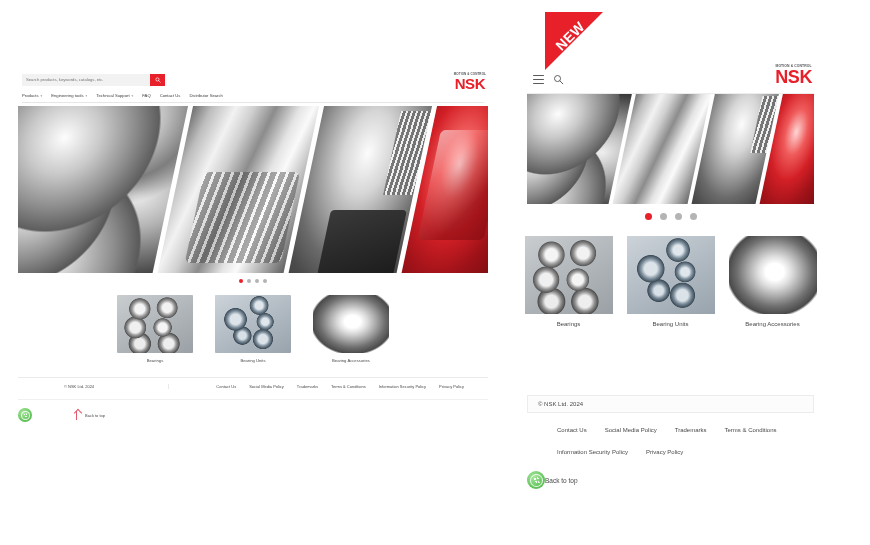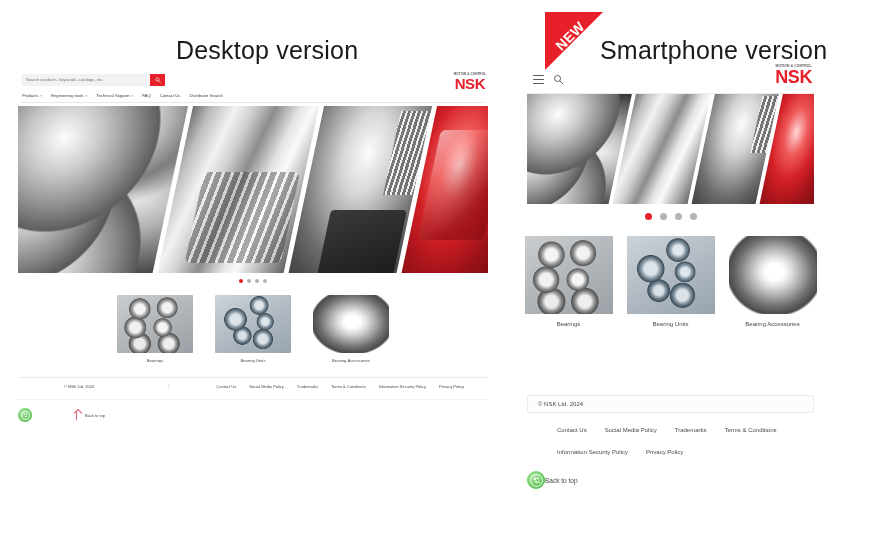--- a/index.html
+++ b/index.html
@@ -301,22 +301,20 @@
   .m-flinks span { font-size:6px; color:#4a4a4a; white-space:nowrap; cursor:pointer; }
   .m-bottom { margin-top:16px; display:flex; align-items:center; gap:2px; padding-left:0px; }
   .cookie.big { width:18px; height:18px; }
   .m-bottom .t { font-size:6.5px; color:#4a4a4a; margin-left:-2px; }
 </style>
 </head>
 <body>
 
 <div class="canvas">
 
-  <div class="section-title" id="desk-title">Desktop version</div>
-  <div class="section-title" id="mob-title">Smartphone version</div>
 
   <div class="new-ribbon">
     <div class="tri"></div>
     <div class="txt">NEW</div>
   </div>
 
   <div id="desktop">
 
     <div class="d-header">
       <div class="search-wrap">

